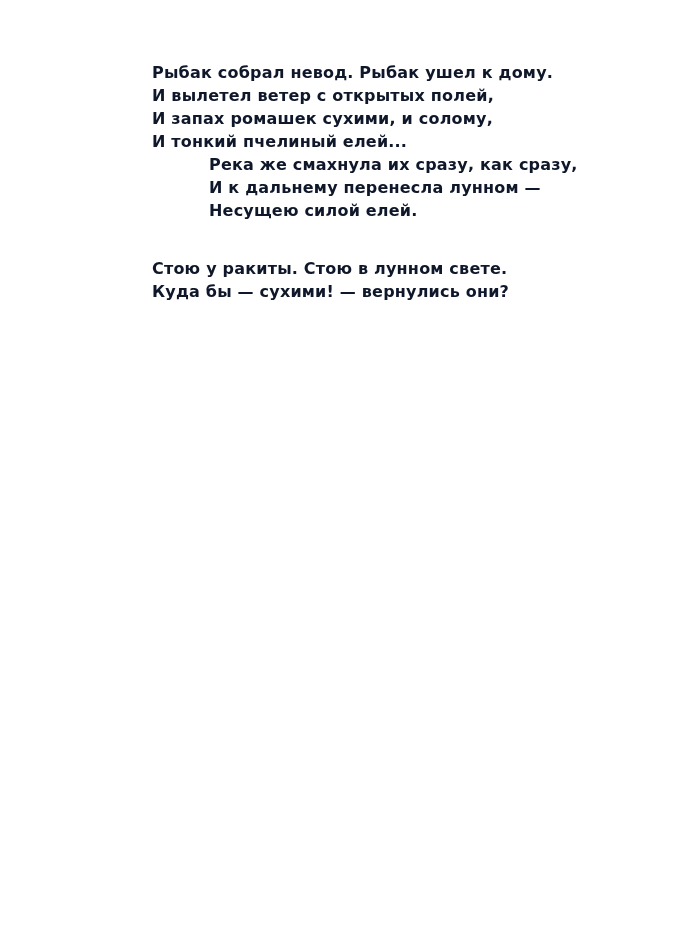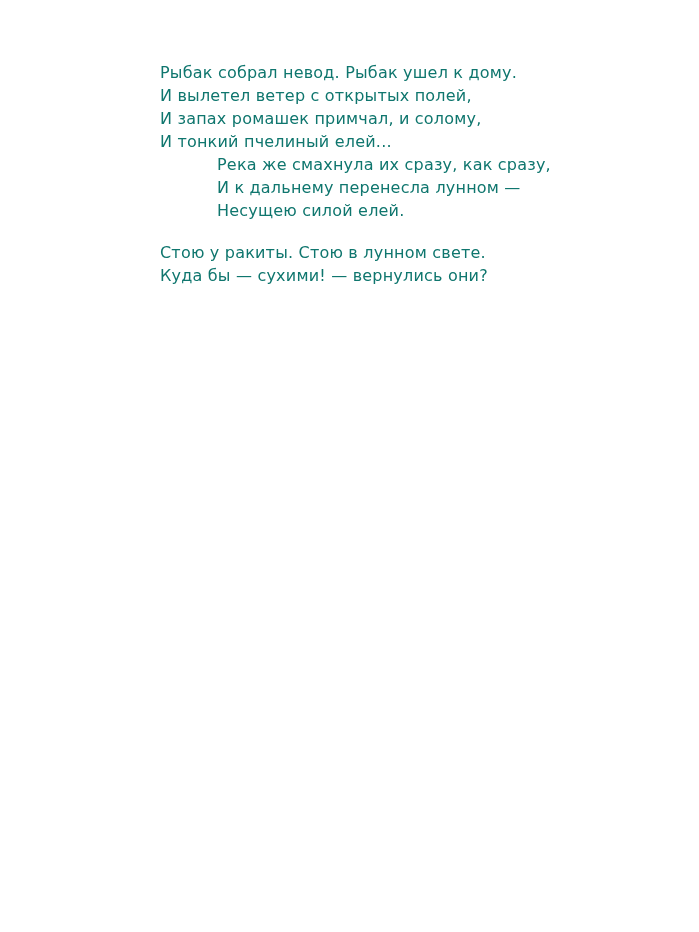--- a/index.html
+++ b/index.html
@@ -17,54 +17,54 @@
   .page {
     position: absolute;
     left: 0;
     top: 0;
     width: 699px;
     height: 932px;
     background: #ffffff;
   }
   .poem {
     position: absolute;
-    left: 160px;
+    left: 152px;
     top: 61px;
     width: 480px;
-    color: #0f766e;
+    color: #0f172a;
     font-size: 16px;
-    font-weight: 400;
+    font-weight: 700;
     line-height: 23px;
     letter-spacing: 0.2px;
     white-space: nowrap;
   }
   .stanza {
     margin: 0;
     padding: 0;
   }
   .stanza + .stanza {
-    margin-top: 19px;
+    margin-top: 35px;
   }
   .poem-line {
     height: 23px;
   }
   .poem-line.indented {
     padding-left: 57px;
   }
 </style>
 </head>
 <body>
 
 <div class="page">
   <div class="poem">
 
     <div class="stanza">
       <div class="poem-line">Рыбак собрал невод. Рыбак ушел к дому.</div>
       <div class="poem-line">И вылетел ветер с открытых полей,</div>
-      <div class="poem-line">И запах ромашек примчал, и солому,</div>
+      <div class="poem-line">И запах ромашек сухими, и солому,</div>
       <div class="poem-line">И тонкий пчелиный елей...</div>
       <div class="poem-line indented">Река же смахнула их сразу, как сразу,</div>
       <div class="poem-line indented">И к дальнему перенесла лунном —</div>
       <div class="poem-line indented">Несущею силой елей.</div>
     </div>
 
     <div class="stanza">
       <div class="poem-line">Стою у ракиты. Стою в лунном свете.</div>
       <div class="poem-line">Куда бы — сухими! — вернулись они?</div>
     </div>

